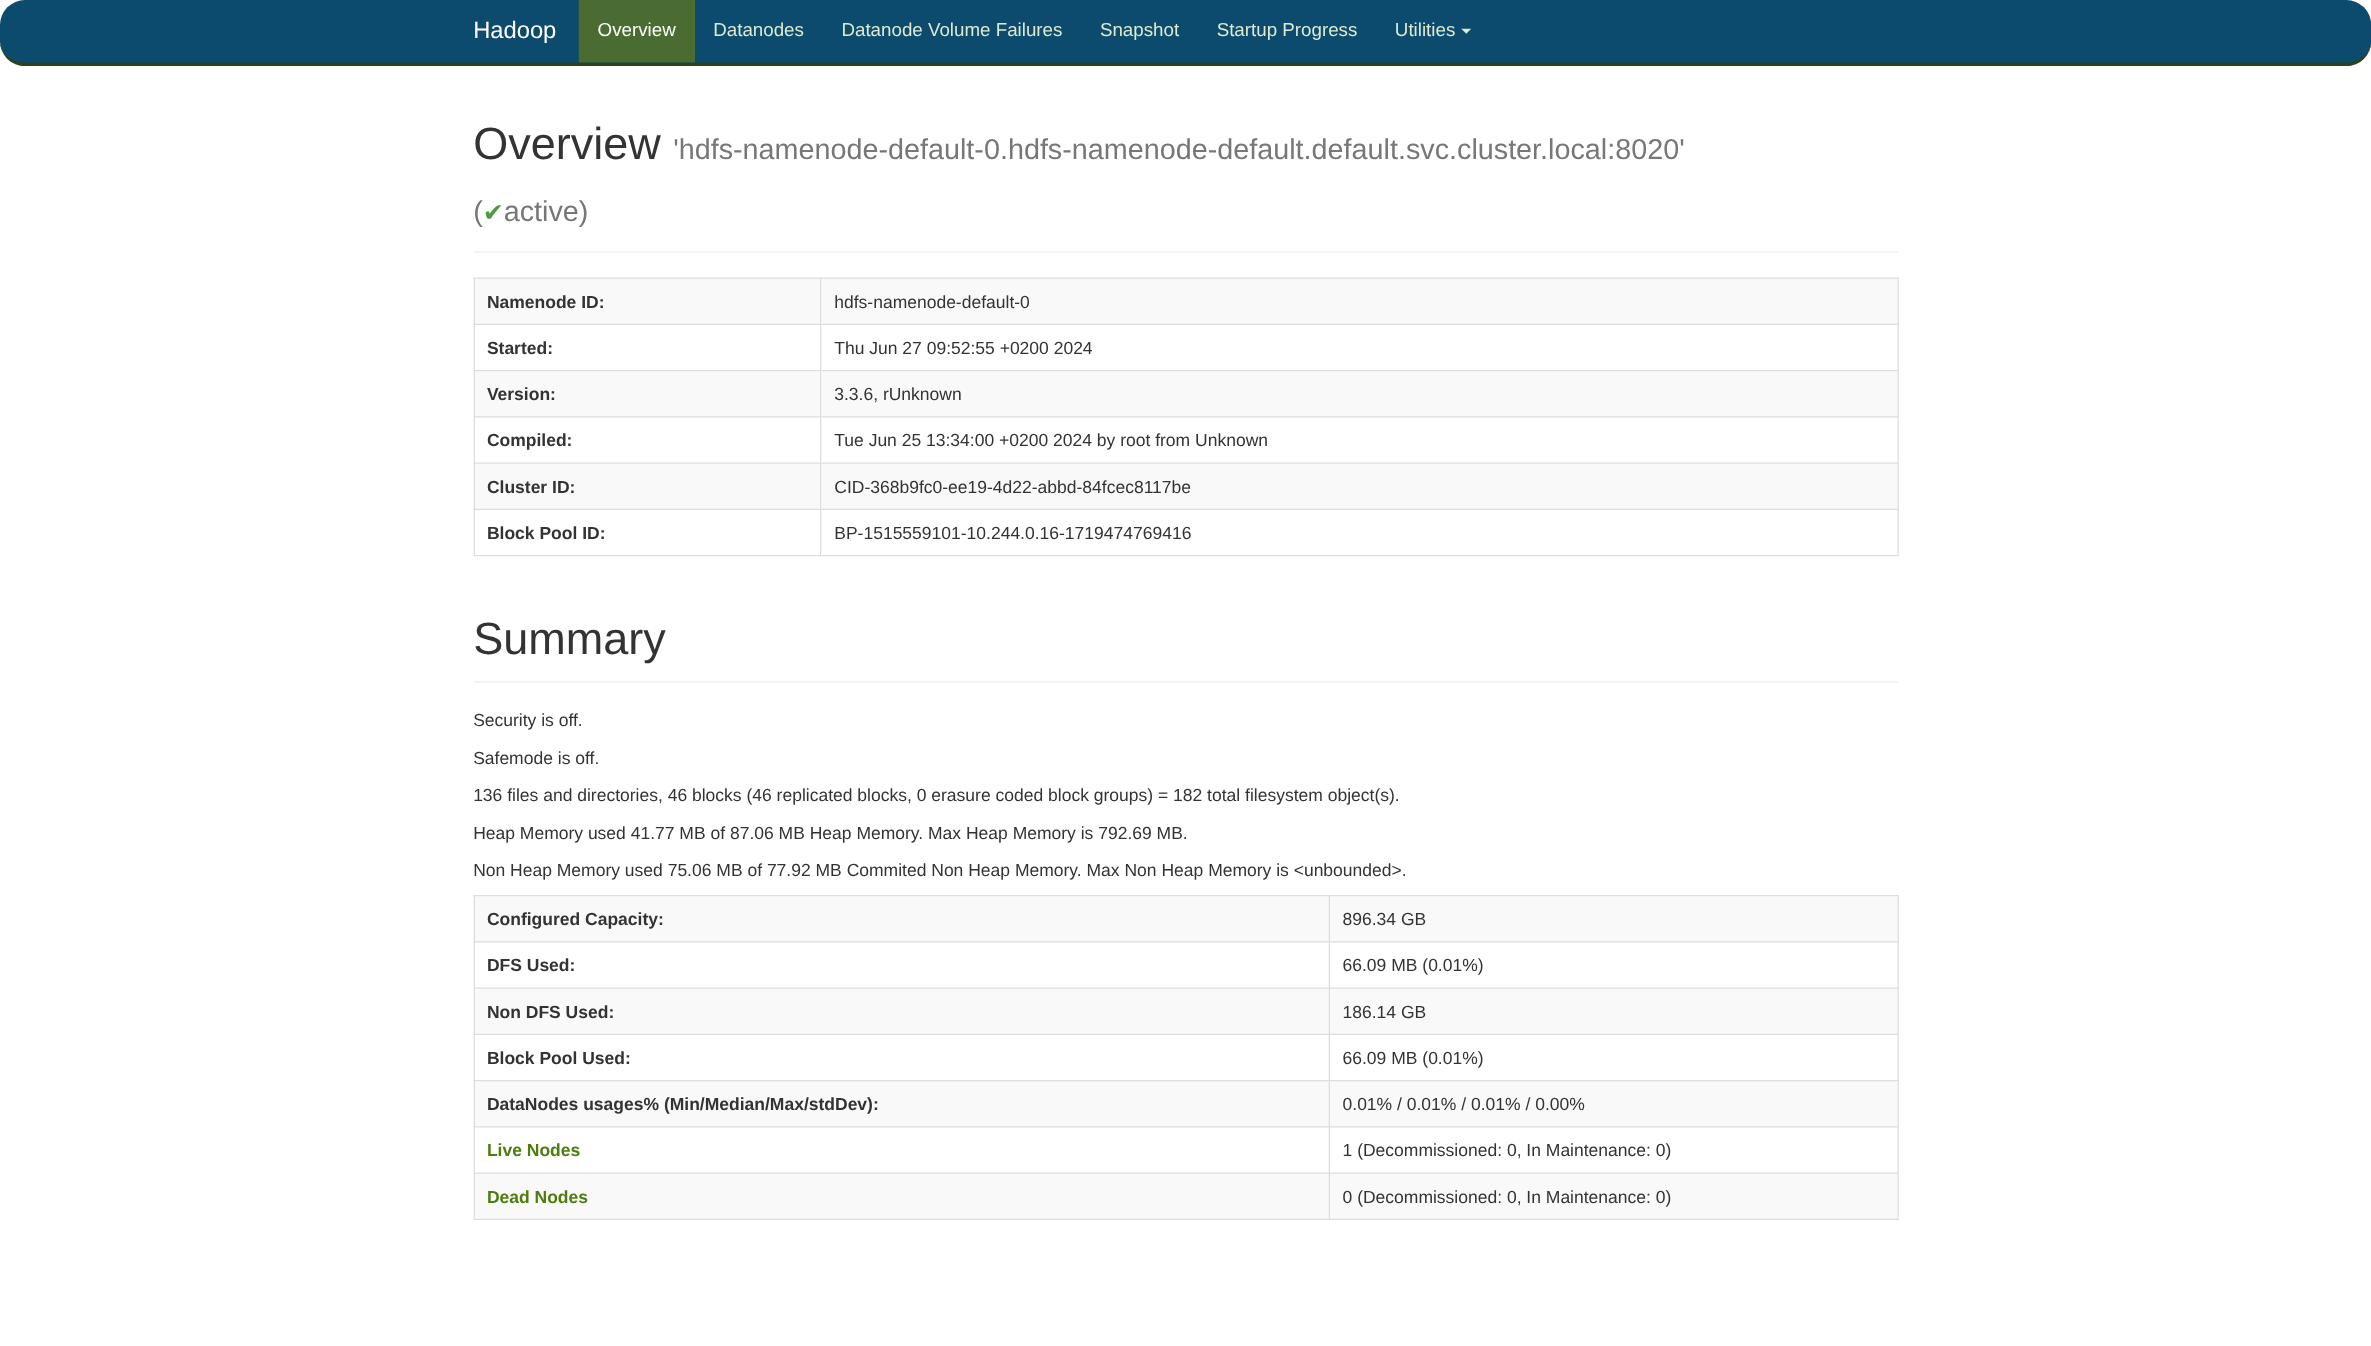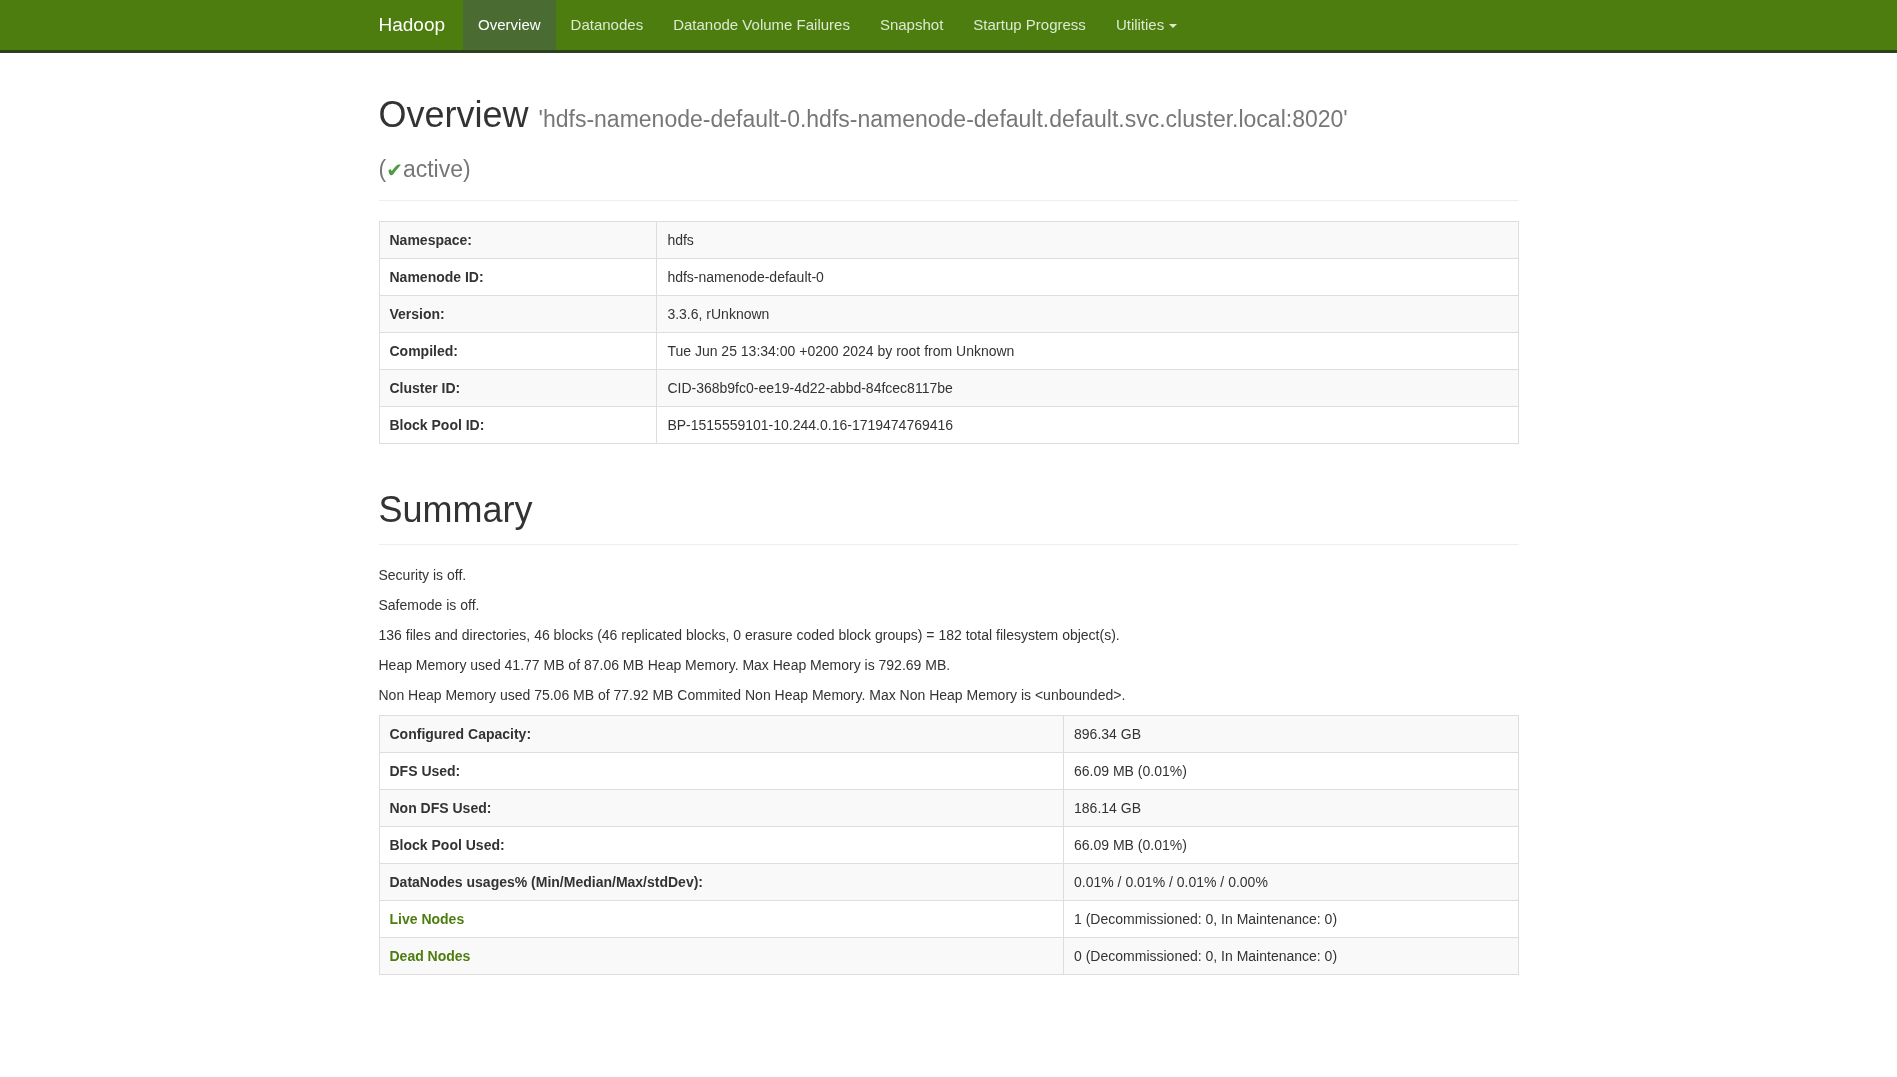--- a/index.html
+++ b/index.html
@@ -6,23 +6,24 @@
   html, body { margin: 0; padding: 0; background: #fff; }
   body {
     width: 1897px; height: 1077px; overflow: hidden;
     font-family: "Liberation Sans", sans-serif;
     font-size: 14px; color: #333;
   }
   .container { width: 1170px; margin: 0 auto; padding: 0 15px; }
 
   
   .navbar {
-    background: #4d7c0f;
+    background: #0c4a6e;
     border-bottom: 3px solid #2b421c;
     height: 53px;
+    border-radius: 20px;
   }
   .navbar .container { display: flex; align-items: stretch; height: 50px; padding: 0 15px; }
   .navbar-brand {
     color: #fff; font-size: 19px; line-height: 50px;
     padding-right: 18px; text-decoration: none; white-space: nowrap;
     cursor: pointer;
   }
   .navbar-nav { display: flex; list-style: none; margin: 0; padding: 0; }
   .navbar-nav li { display: block; }
   .navbar-nav a {
@@ -102,26 +103,26 @@
   <div class="page-header">
     <h1><span>Overview</span>
       <small> <span>'hdfs-namenode-default-0.hdfs-namenode-default.default.svc.cluster.local:8020'</span></small>
       <small class="nn-status"><span>(</span><span class="check-glyph">✔</span><span>active</span><span>)</span></small>
     </h1>
   </div>
 
   <table class="grid info-table">
     <tbody>
       <tr>
-        <th>Namespace:</th>
-        <td>hdfs</td>
+        <th>Namenode ID:</th>
+        <td>hdfs-namenode-default-0</td>
       </tr>
       <tr>
-        <th>Namenode ID:</th>
-        <td>hdfs-namenode-default-0</td>
+        <th>Started:</th>
+        <td>Thu Jun 27 09:52:55 +0200 2024</td>
       </tr>
       <tr>
         <th>Version:</th>
         <td>3.3.6, rUnknown</td>
       </tr>
       <tr>
         <th>Compiled:</th>
         <td>Tue Jun 25 13:34:00 +0200 2024 by root from Unknown</td>
       </tr>
       <tr>

